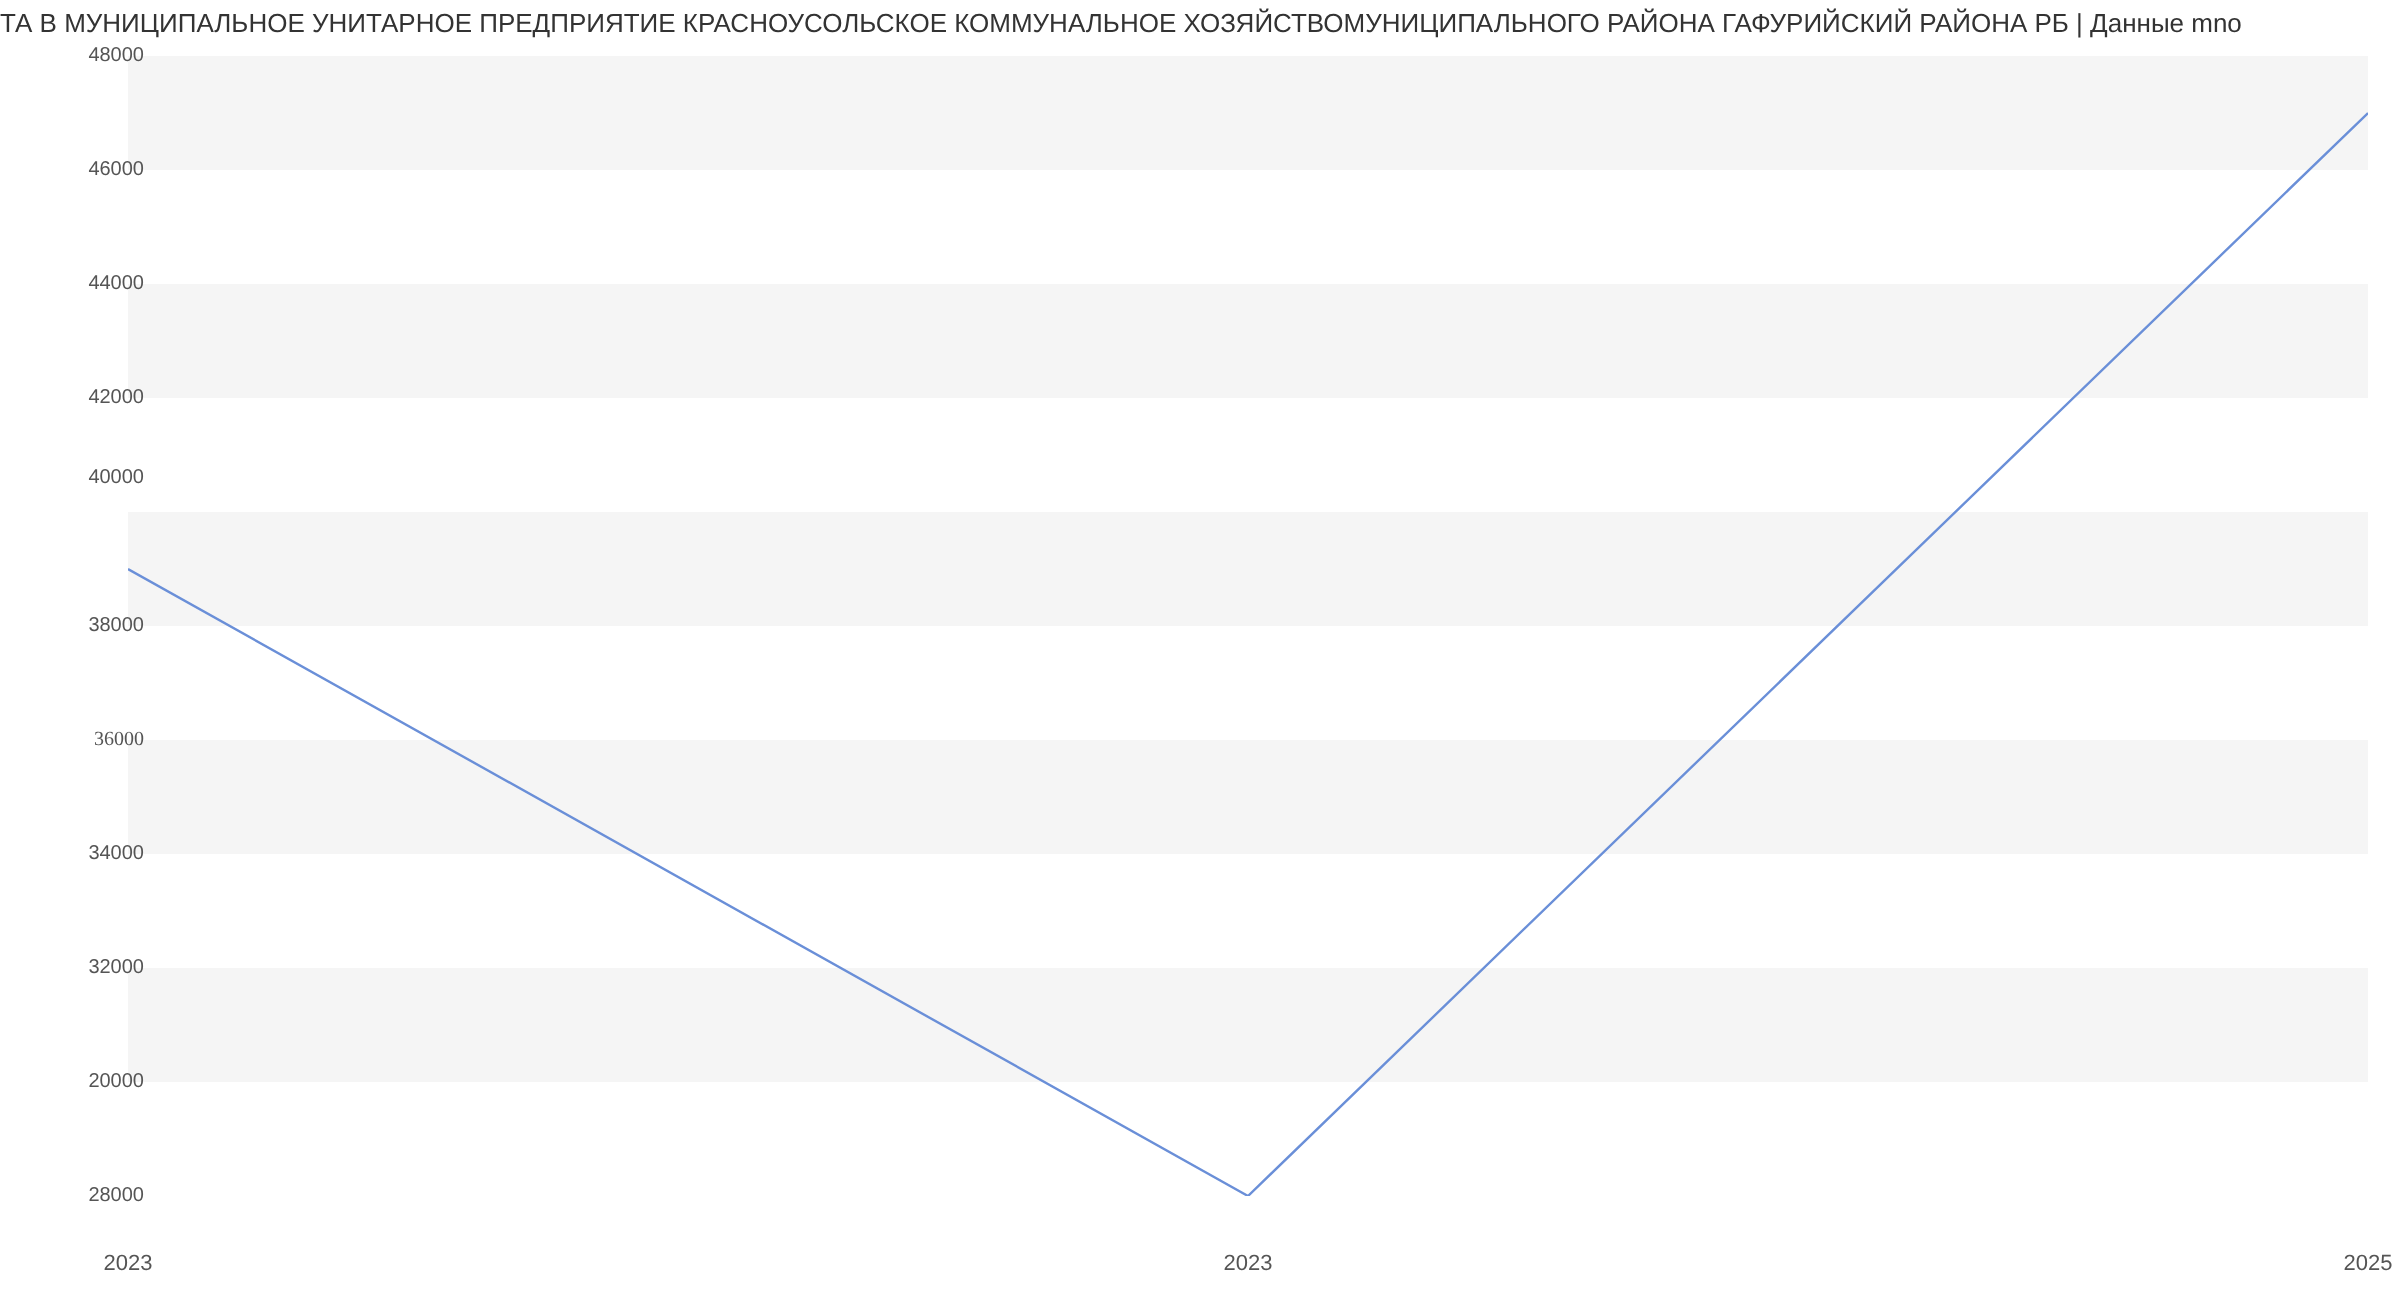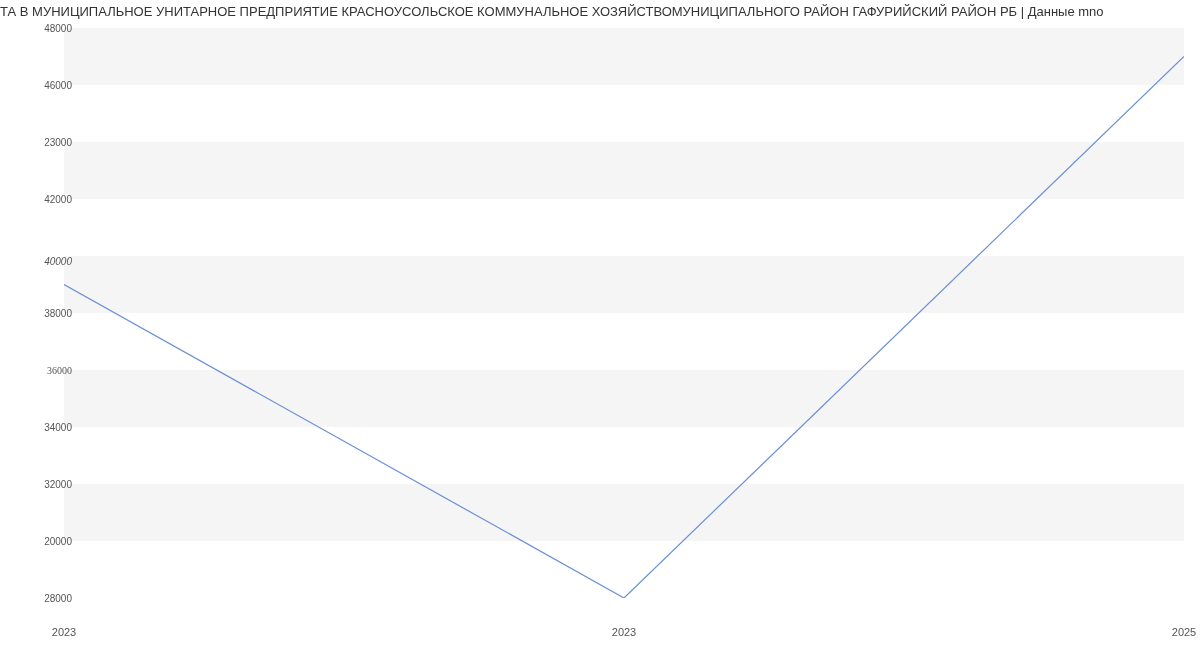--- a/index.html
+++ b/index.html
@@ -64,21 +64,21 @@
     }
     .line-path {
       fill: none;
       stroke: #6a8fd8;
       stroke-width: 1.2;
     }
   </style>
 </head>
 <body>
 
-<div class="title">ТА В МУНИЦИПАЛЬНОЕ УНИТАРНОЕ ПРЕДПРИЯТИЕ КРАСНОУСОЛЬСКОЕ КОММУНАЛЬНОЕ ХОЗЯЙСТВОМУНИЦИПАЛЬНОГО РАЙОН ГАФУРИЙСКИЙ РАЙОН РБ | Данные mno</div>
+<div class="title">ТА В МУНИЦИПАЛЬНОЕ УНИТАРНОЕ ПРЕДПРИЯТИЕ КРАСНОУСОЛЬСКОЕ КОММУНАЛЬНОЕ ХОЗЯЙСТВОМУНИЦИПАЛЬНОГО РАЙОНА ГАФУРИЙСКИЙ РАЙОНА РБ | Данные mno</div>
 
 <div class="chart-area">
   <div class="plot" id="plot">
       <div class="grid-band" style="top: 456px; height: 57px;"></div>
       <div class="grid-band" style="top: 342px; height: 57px;"></div>
       <div class="grid-band" style="top: 228px; height: 57px;"></div>
       <div class="grid-band" style="top: 114px; height: 57px;"></div>
       <div class="grid-band" style="top: 0px; height: 57px;"></div>
     </div>
   <svg id="line-svg" width="1120" height="570" style="position:absolute;left:0;top:0;">
@@ -86,23 +86,23 @@
   </svg>
 </div>
 
 <div id="y-labels">
     <div class="y-tick-label" style="top: 598px;">28000</div>
     <div class="y-tick-label" style="top: 541px;">20000</div>
     <div class="y-tick-label" style="top: 484px;">32000</div>
     <div class="y-tick-label" style="top: 427px;">34000</div>
     <div class="y-tick-label" style="top: 370px; font-family: Liberation Serif, serif;">36000</div>
     <div class="y-tick-label" style="top: 313px; text-align: right;">38000</div>
-    <div class="y-tick-label" style="top: 261px; font-style: italic;">40000</div>
+    <div class="y-tick-label" style="top: 239px;">40000</div>
     <div class="y-tick-label" style="top: 199px;">42000</div>
-    <div class="y-tick-label" style="top: 142px;">23000</div>
+    <div class="y-tick-label" style="top: 142px;">44000</div>
     <div class="y-tick-label" style="top: 85px;">46000</div>
     <div class="y-tick-label" style="top: 28px;">48000</div>
   </div>
 <div class="x-axis-labels" id="x-labels">
     <div class="x-tick-label" style="left: 0px;">2023</div>
     <div class="x-tick-label" style="left: 560px;">2023</div>
     <div class="x-tick-label" style="left: 1120px;">2025</div>
   </div>
 
 </body></html>

